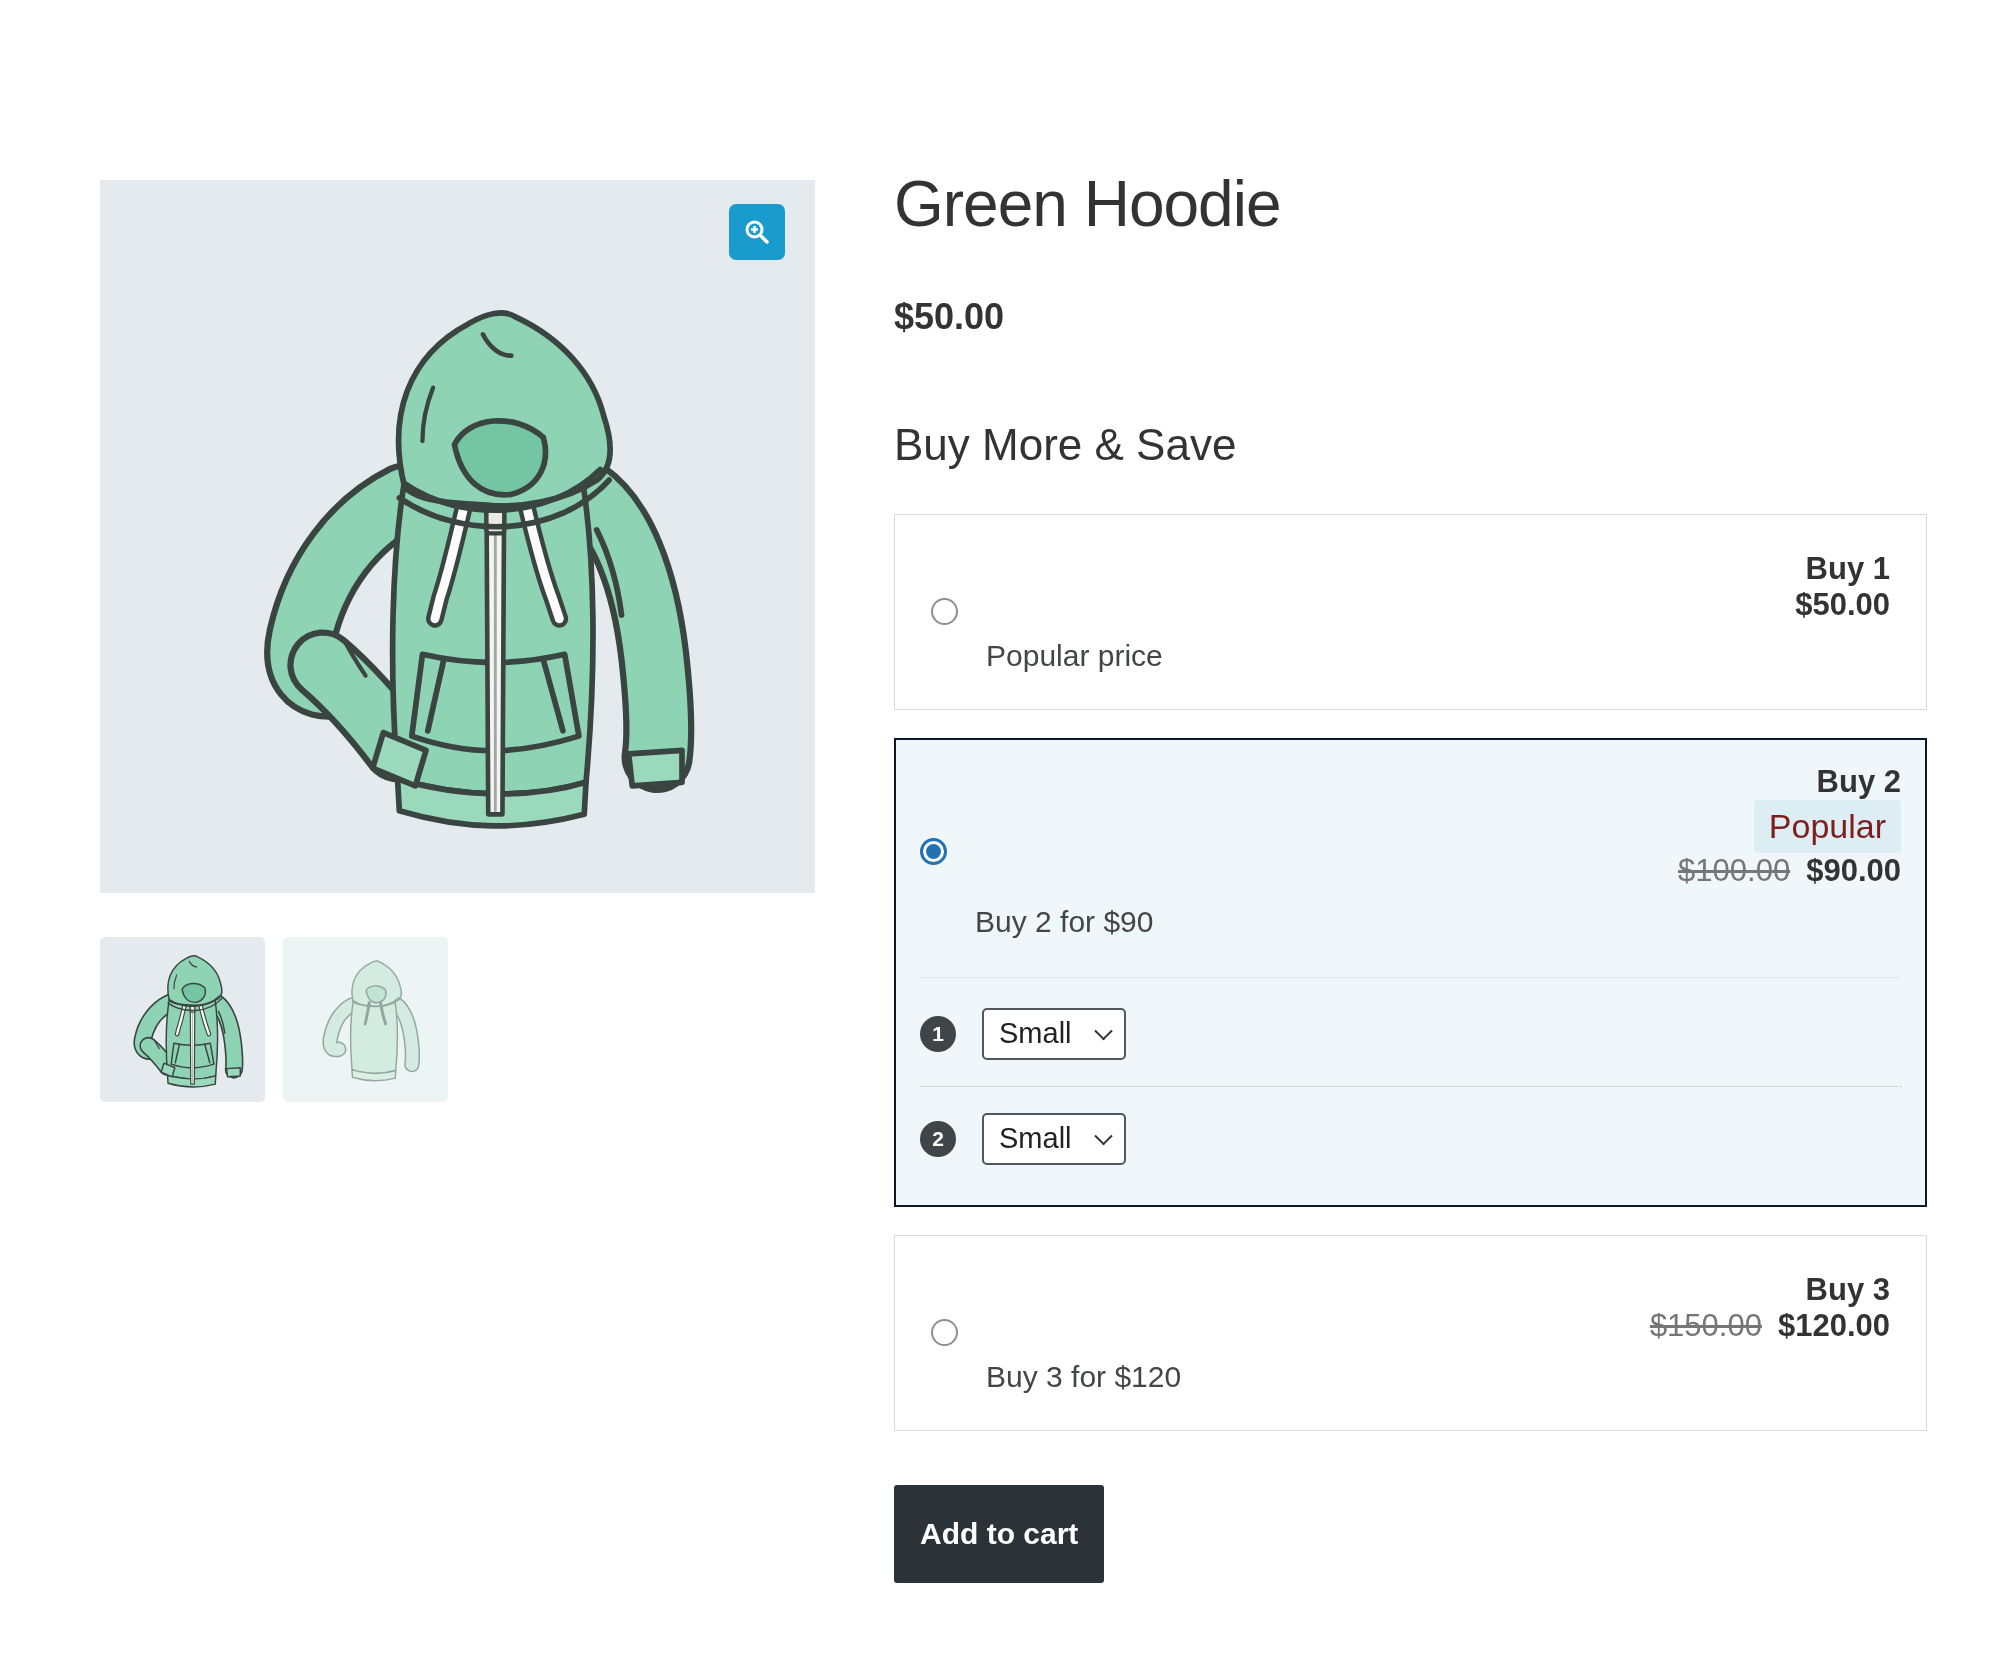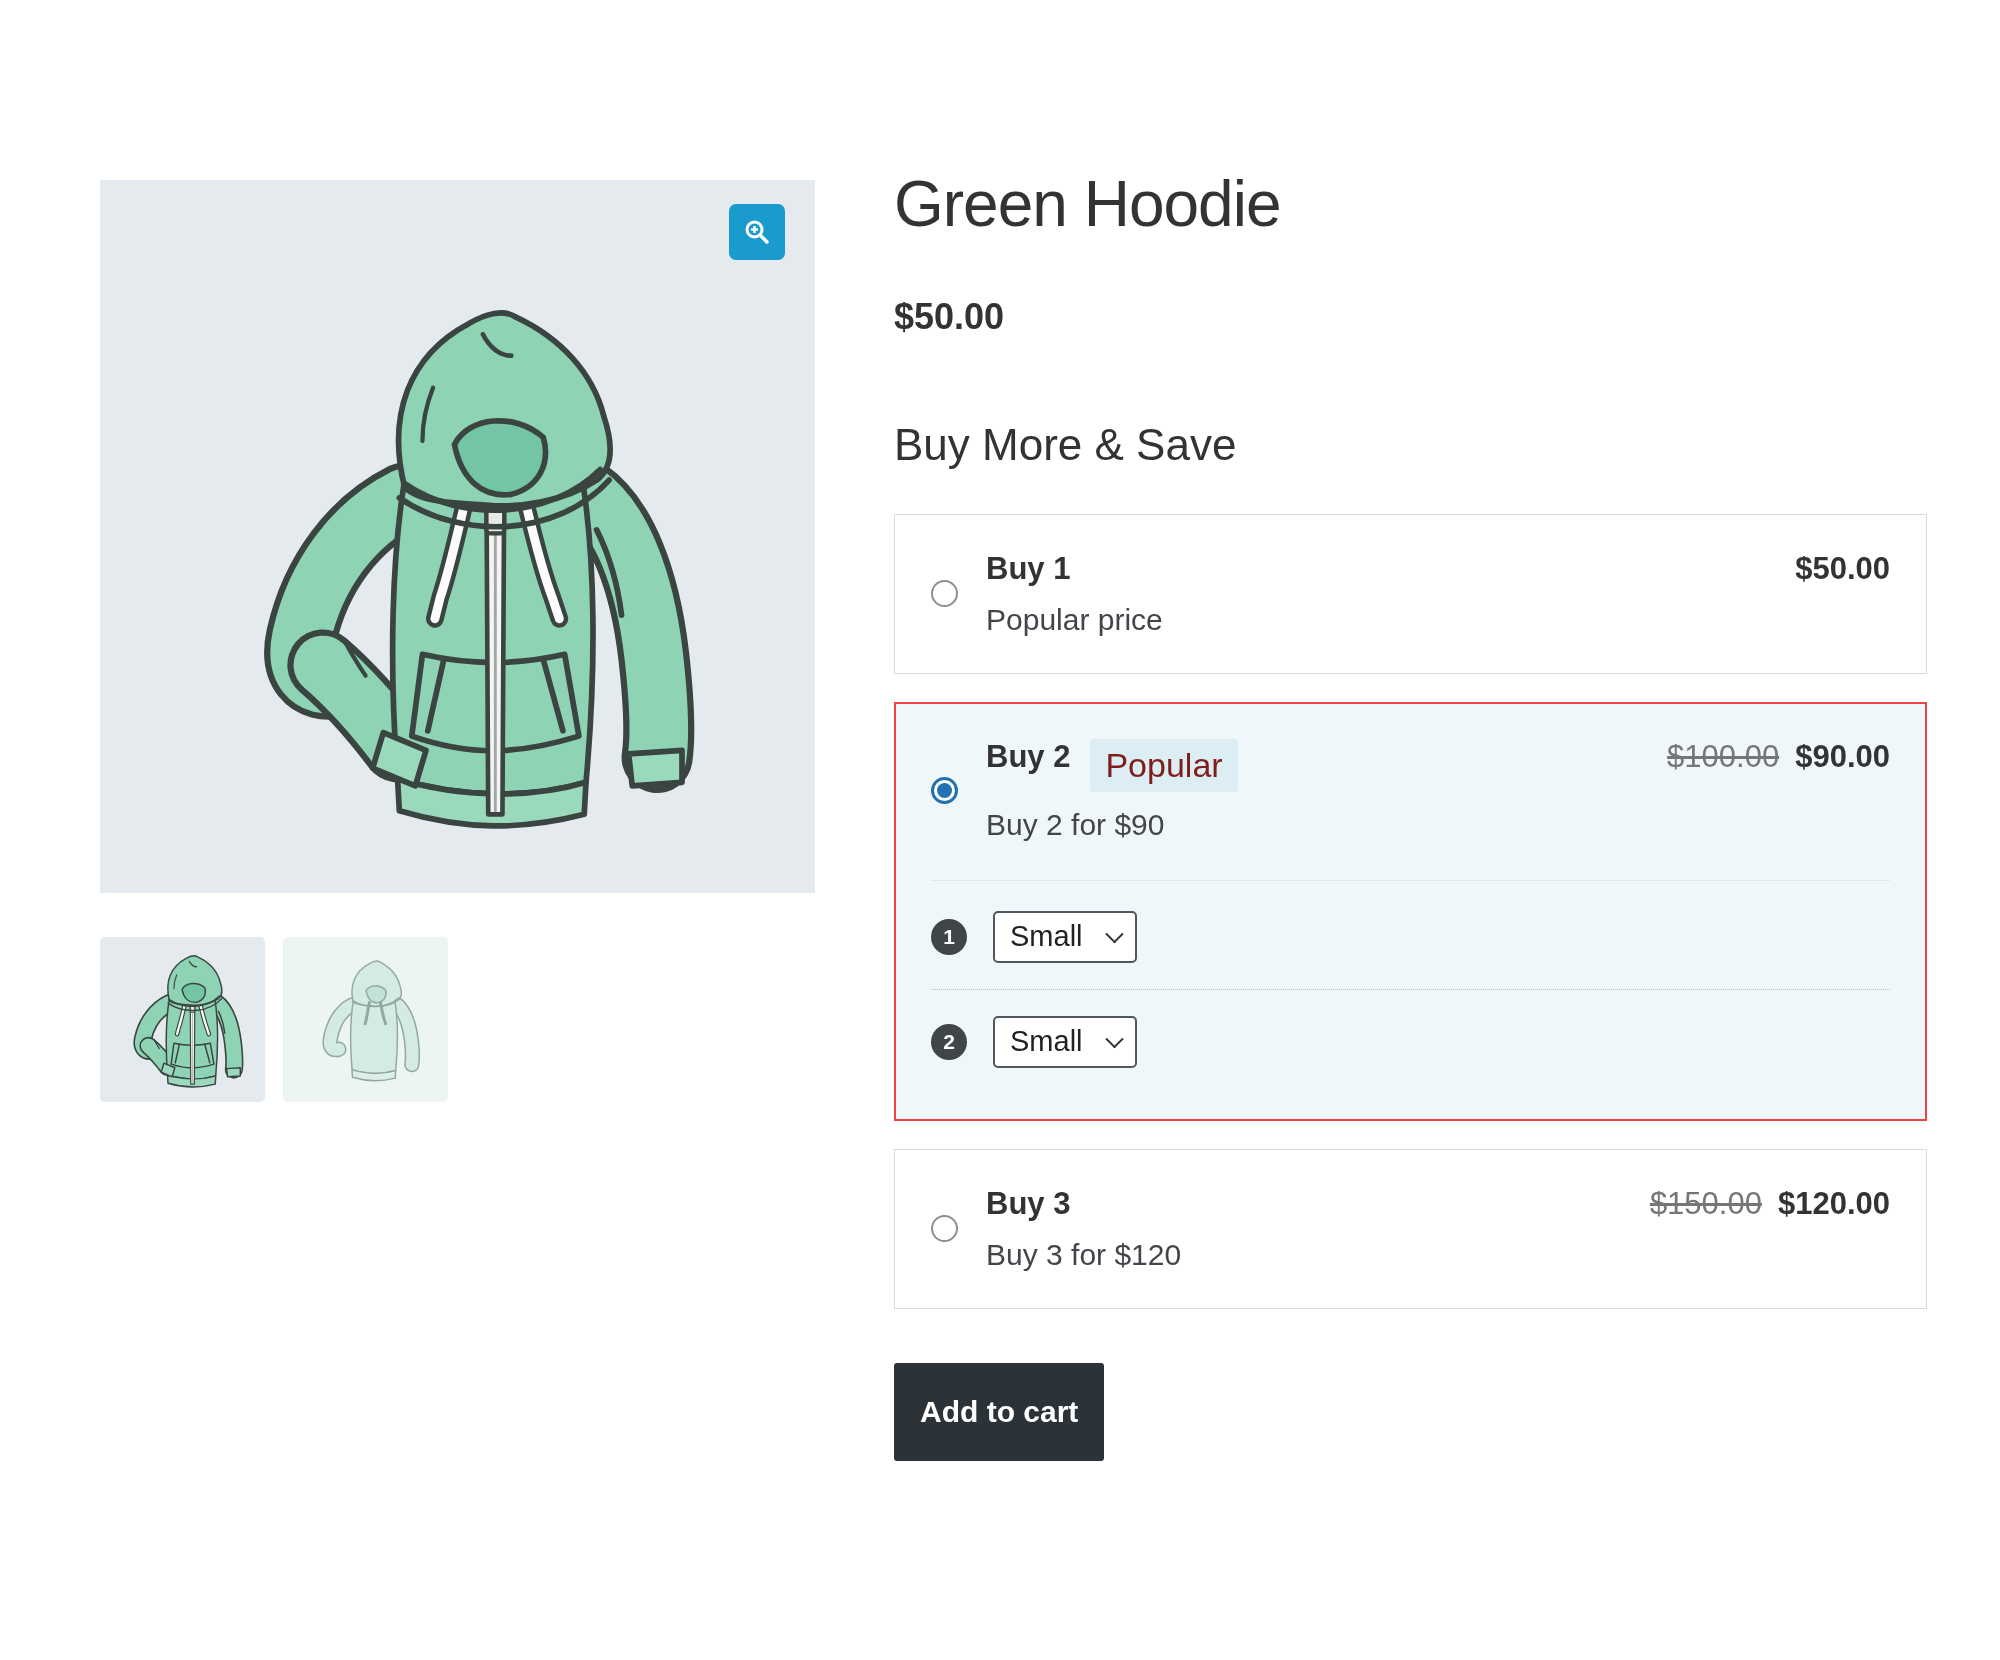--- a/index.html
+++ b/index.html
@@ -21,30 +21,30 @@
 
   
   .details { position: absolute; left: 894px; top: 168px; width: 1033px; }
   .product-title { font-size: 64px; font-weight: 400; color: #333; letter-spacing: -1px; line-height: 1.15; }
   .product-price { margin-top: 54px; font-size: 36px; font-weight: 700; color: #333; }
   .product-desc { margin-top: 58px; font-size: 30px; color: #43454b; line-height: 1.4; }
   .section-title { margin-top: 82px; font-size: 44px; font-weight: 400; color: #333; }
 
   .options { margin-top: 44px; }
   .option { border: 1px solid #dbdbdb; background: #fff; padding: 36px; margin-bottom: 28px; cursor: pointer; }
-  .option.selected { border: 2px solid #ef4444; background: #f0f7fa; padding: 35px; }
+  .option.selected { border: 2px solid #0f172a; background: #f0f7fa; padding: 24px; }
 
   .option-main { display: flex; align-items: center; }
   .radio { width: 27px; height: 27px; border: 2px solid #8c8f94; border-radius: 50%;
            background: #fff; flex: none; margin-right: 28px; position: relative; }
   .radio.checked { border: 3px solid #2271b1; }
   .radio.checked::after { content: ""; position: absolute; inset: 3px; border-radius: 50%; background: #2271b1; }
 
   .option-lines { flex: 1; min-width: 0; }
-  .line1 { display: flex; align-items: flex-start; }
+  .line1 { display: flex; align-items: flex-end; flex-direction: column; }
   .opt-title { font-size: 31px; font-weight: 700; color: #333; }
   .badge { margin-left: 20px; background: #dcedf4; color: #7f1d1d; font-size: 34px;
            padding: 7px 15px; border-radius: 3px; }
   .prices { margin-left: auto; display: flex; align-items: baseline; gap: 16px; white-space: nowrap; }
   .strike { color: #767676; text-decoration: line-through; font-size: 31px; }
   .price { font-size: 31px; font-weight: 700; color: #333; }
   .line2 { margin-top: 16px; font-size: 30px; color: #43454b; }
 
   .variations { margin-top: 38px; border-top: 1px solid #dfe7ea; padding-top: 30px; }
   .variation-row { display: flex; align-items: center; gap: 26px; }

